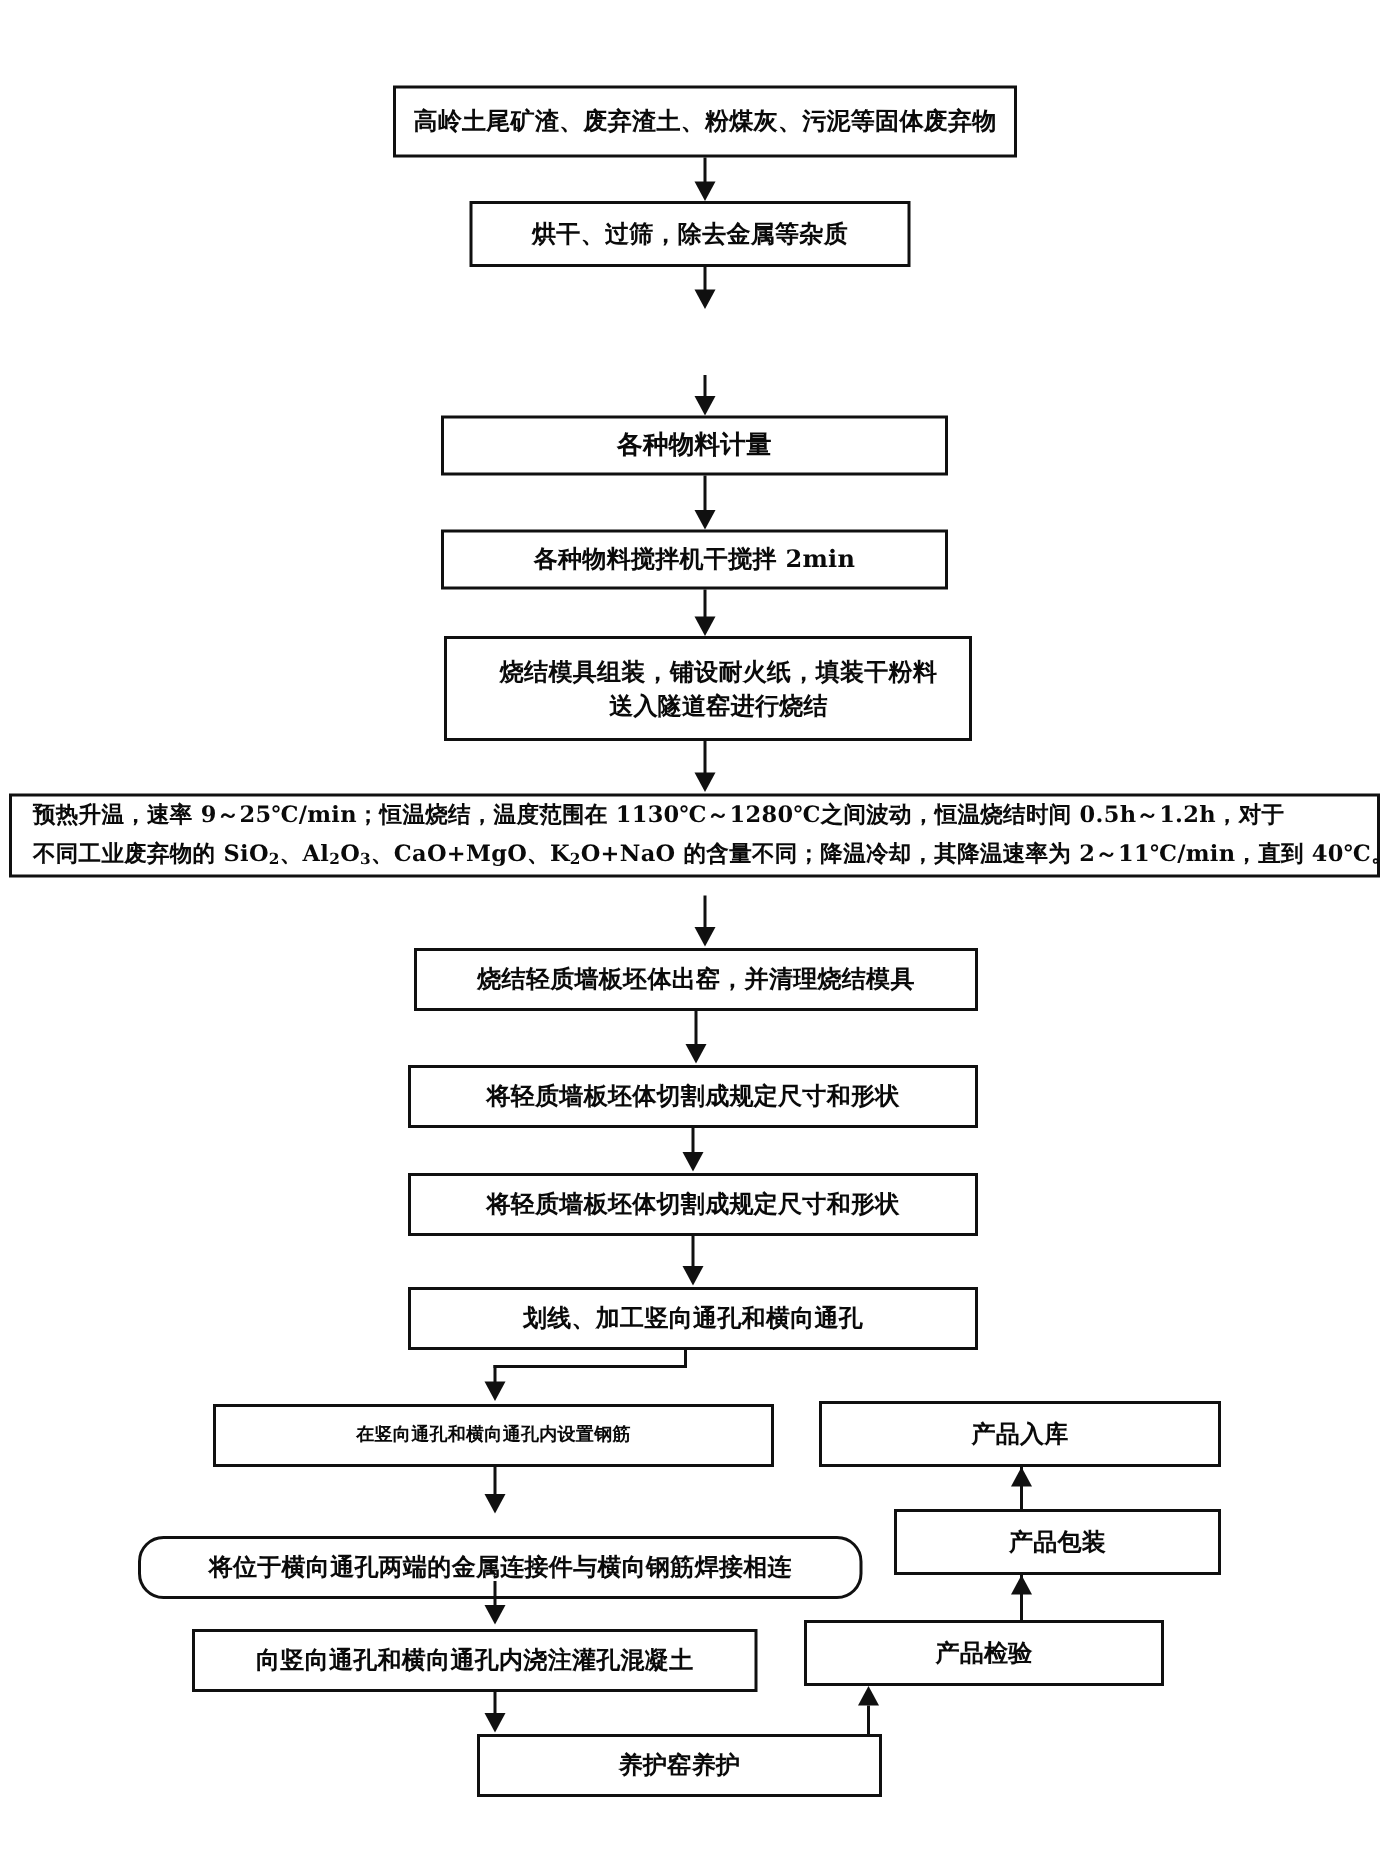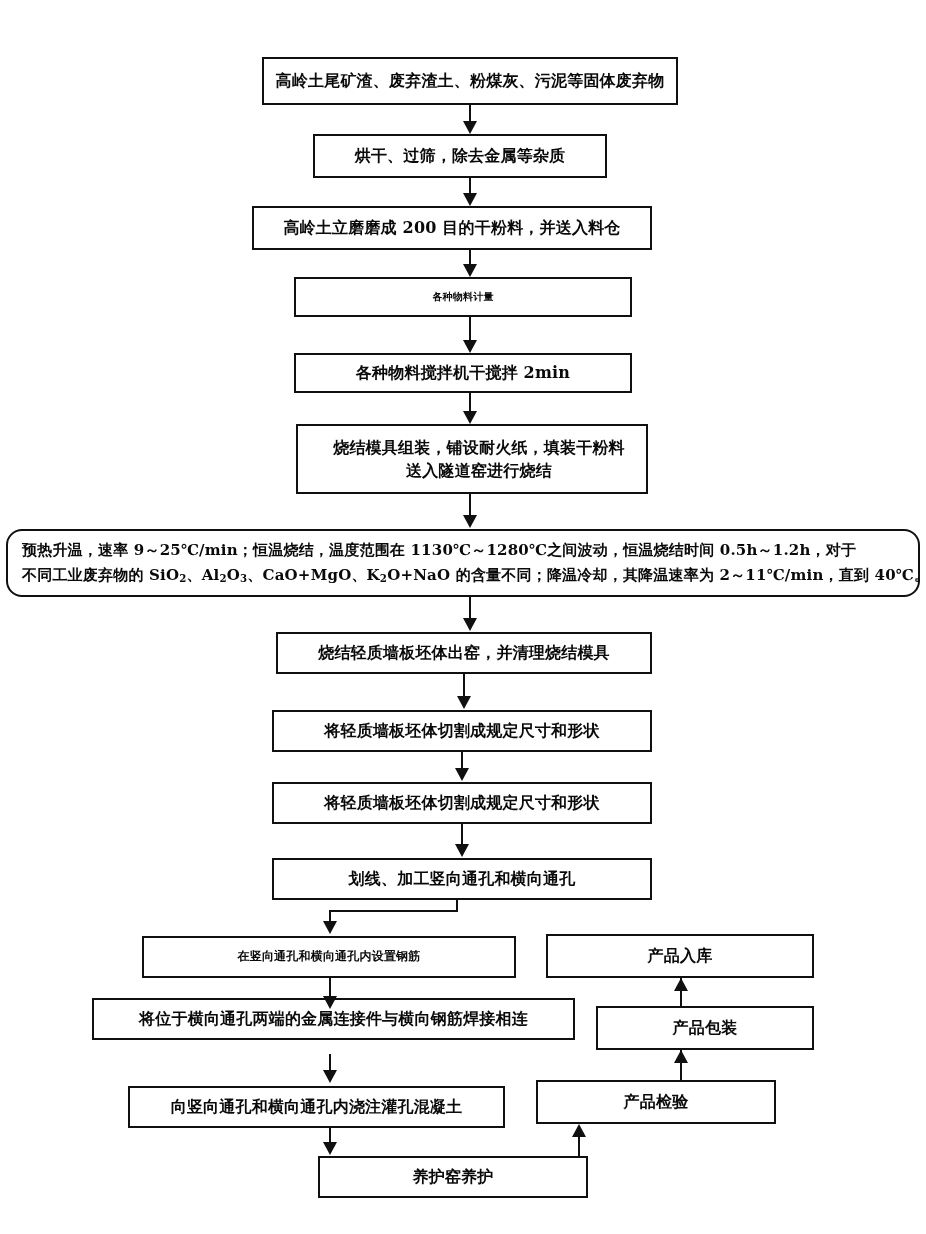--- a/index.html
+++ b/index.html
@@ -80,38 +80,35 @@
 <div id="canvas">
 
   <div class="node" style="left:262px;top:57px;width:416px;height:48px;font-size:16px;">
     <span class="txt">高岭土尾矿渣、废弃渣土、粉煤灰、污泥等固体废弃物</span>
   </div>
 
   <div class="node" style="left:313px;top:134px;width:294px;height:44px;font-size:16px;">
     <span class="txt">烘干、过筛，除去金属等杂质</span>
   </div>
 
-  <div class="node" style="left:252px;top:206px;width:400px;height:44px;font-size:16px;">
-    <span class="txt">高岭土立磨磨成 200 目的干粉料，并送入料仓</span>
-  </div>
-
-  <div class="node" style="left:294px;top:277px;width:338px;height:40px;font-size:10px;">
+
+  <div class="node" style="left:294px;top:277px;width:338px;height:40px;font-size:17px;">
     <span class="txt">各种物料计量</span>
   </div>
 
   <div class="node" style="left:294px;top:353px;width:338px;height:40px;font-size:16px;">
     <span class="txt">各种物料搅拌机干搅拌 2min</span>
   </div>
 
   <div class="node" style="left:296px;top:424px;width:352px;height:70px;font-size:16px;flex-direction:column;padding-left:20px;">
     <span class="txt">烧结模具组装，铺设耐火纸，填装干粉料</span>
     <span class="txt">送入隧道窑进行烧结</span>
   </div>
 
-  <div class="node" style="left:6px;top:529px;width:914px;height:68px;align-items:center;justify-content:flex-start;border-radius:16px;">
+  <div class="node" style="left:6px;top:529px;width:914px;height:56px;align-items:center;justify-content:flex-start;">
     <span class="para">
       <span class="pline">预热升温，速率 9～25℃/min；恒温烧结，温度范围在 1130℃～1280℃之间波动，恒温烧结时间 0.5h～1.2h，对于</span>
       <span class="pline">不同工业废弃物的 SiO<sub>2</sub>、Al<sub>2</sub>O<sub>3</sub>、CaO+MgO、K<sub>2</sub>O+NaO 的含量不同；降温冷却，其降温速率为 2～11℃/min，直到 40℃。</span>
     </span>
   </div>
 
   <div class="node" style="left:276px;top:632px;width:376px;height:42px;font-size:16px;">
     <span class="txt">烧结轻质墙板坯体出窑，并清理烧结模具</span>
   </div>
 
@@ -124,21 +121,21 @@
   </div>
 
   <div class="node" style="left:272px;top:858px;width:380px;height:42px;font-size:16px;">
     <span class="txt">划线、加工竖向通孔和横向通孔</span>
   </div>
 
   <div class="node" style="left:142px;top:936px;width:374px;height:42px;font-size:12px;">
     <span class="txt">在竖向通孔和横向通孔内设置钢筋</span>
   </div>
 
-  <div class="node" style="left:92px;top:998px;width:483px;height:42px;font-size:16px;">
+  <div class="node" style="left:92px;top:1024px;width:483px;height:42px;font-size:16px;border-radius:17px;">
     <span class="txt">将位于横向通孔两端的金属连接件与横向钢筋焊接相连</span>
   </div>
 
   <div class="node" style="left:128px;top:1086px;width:377px;height:42px;font-size:16px;">
     <span class="txt">向竖向通孔和横向通孔内浇注灌孔混凝土</span>
   </div>
 
   <div class="node" style="left:318px;top:1156px;width:270px;height:42px;font-size:16px;">
     <span class="txt">养护窑养护</span>
   </div>

